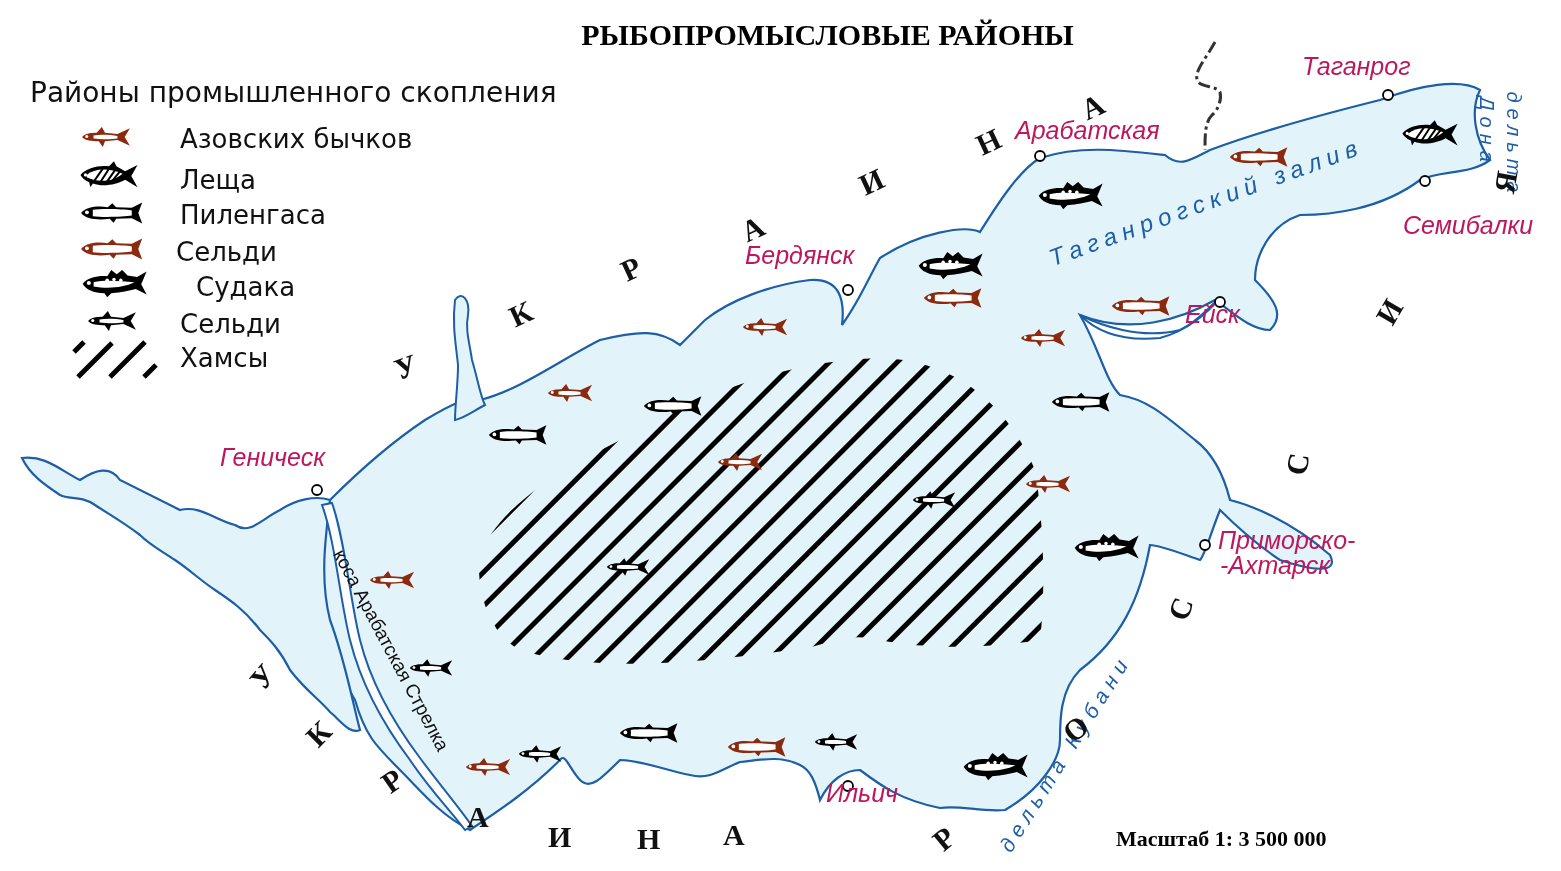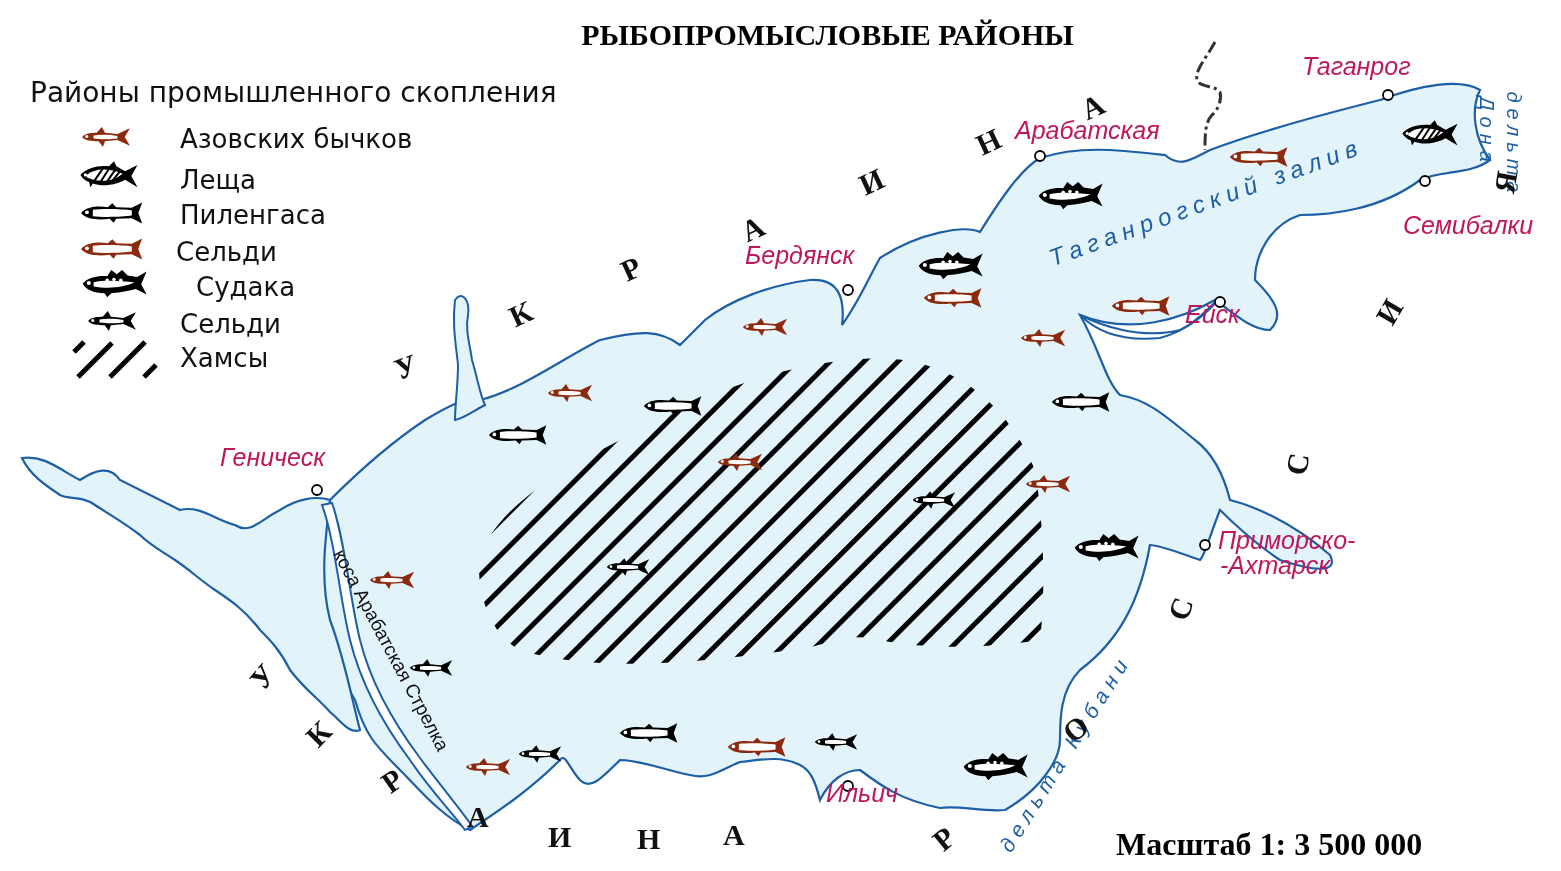--- a/index.html
+++ b/index.html
@@ -2,21 +2,21 @@
 <html><head>
 <meta charset="utf-8">
 <style>
   html,body{margin:0;padding:0;background:#ffffff;}
   body{width:1561px;height:871px;position:relative;overflow:hidden;font-family:"Liberation Sans",sans-serif;}
   #map{position:absolute;left:0;top:0;width:1561px;height:871px;}
   .title{position:absolute;left:0;top:18px;width:1655px;text-align:center;font-family:"Liberation Serif",serif;font-weight:bold;font-size:30px;color:#000;letter-spacing:0px;}
   .legend{position:absolute;left:30px;top:68px;}
   .legend-title{font-size:28px;color:#111;font-family:"DejaVu Sans",sans-serif;margin-top:8px;}
   .legend-item{position:absolute;left:150px;font-size:26px;color:#111;font-family:"DejaVu Sans",sans-serif;}
-  .scale{position:absolute;left:1116px;top:826px;font-family:"Liberation Serif",serif;font-weight:bold;font-size:32px;color:#000;}
+  .scale{position:absolute;left:1116px;top:826px;font-family:"Liberation Serif",serif;font-weight:bold;font-size:22px;color:#000;}
   .city{position:absolute;font-size:25px;font-style:italic;color:#be185d;font-family:"Liberation Sans",sans-serif;white-space:nowrap;line-height:22px;}
   .water-label{position:absolute;font-style:italic;color:#1d5fa6;font-family:"Liberation Sans",sans-serif;white-space:nowrap;letter-spacing:6px;transform-origin:left center;}
   .spit-label{position:absolute;font-size:19px;color:#111;font-family:"Liberation Sans",sans-serif;white-space:nowrap;transform-origin:left center;}
   .country-letter{position:absolute;font-family:"Liberation Serif",serif;font-weight:bold;font-size:30px;color:#111;transform-origin:center center;}
 </style>
 </head>
 <body>
 
 <svg id="map" viewBox="0 0 1561 871" xmlns="http://www.w3.org/2000/svg">
   <defs>

